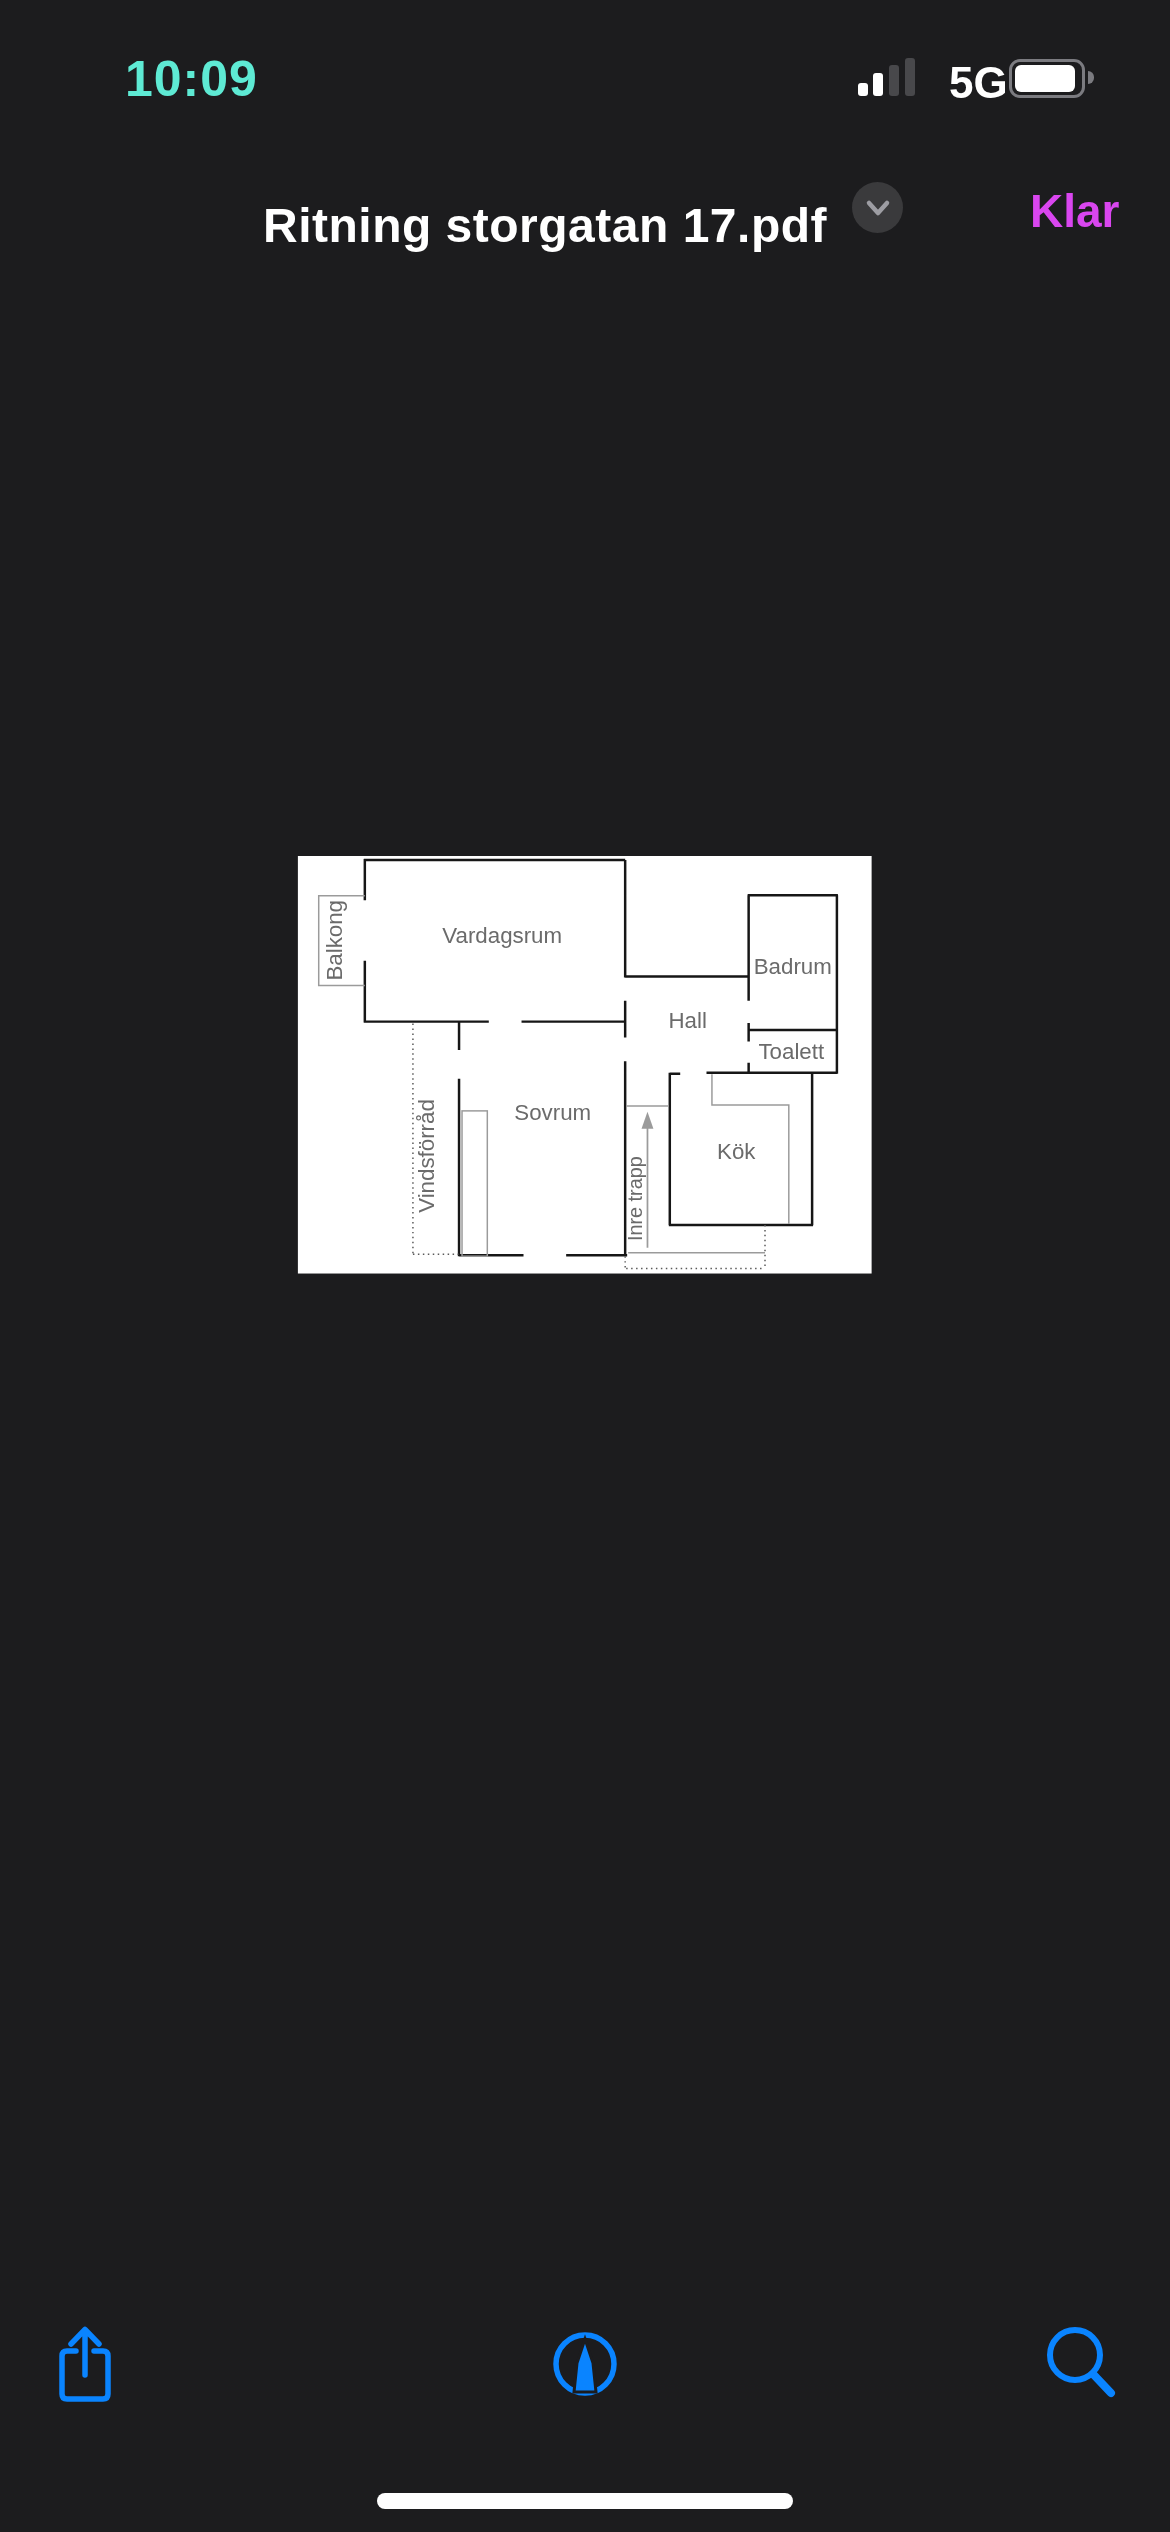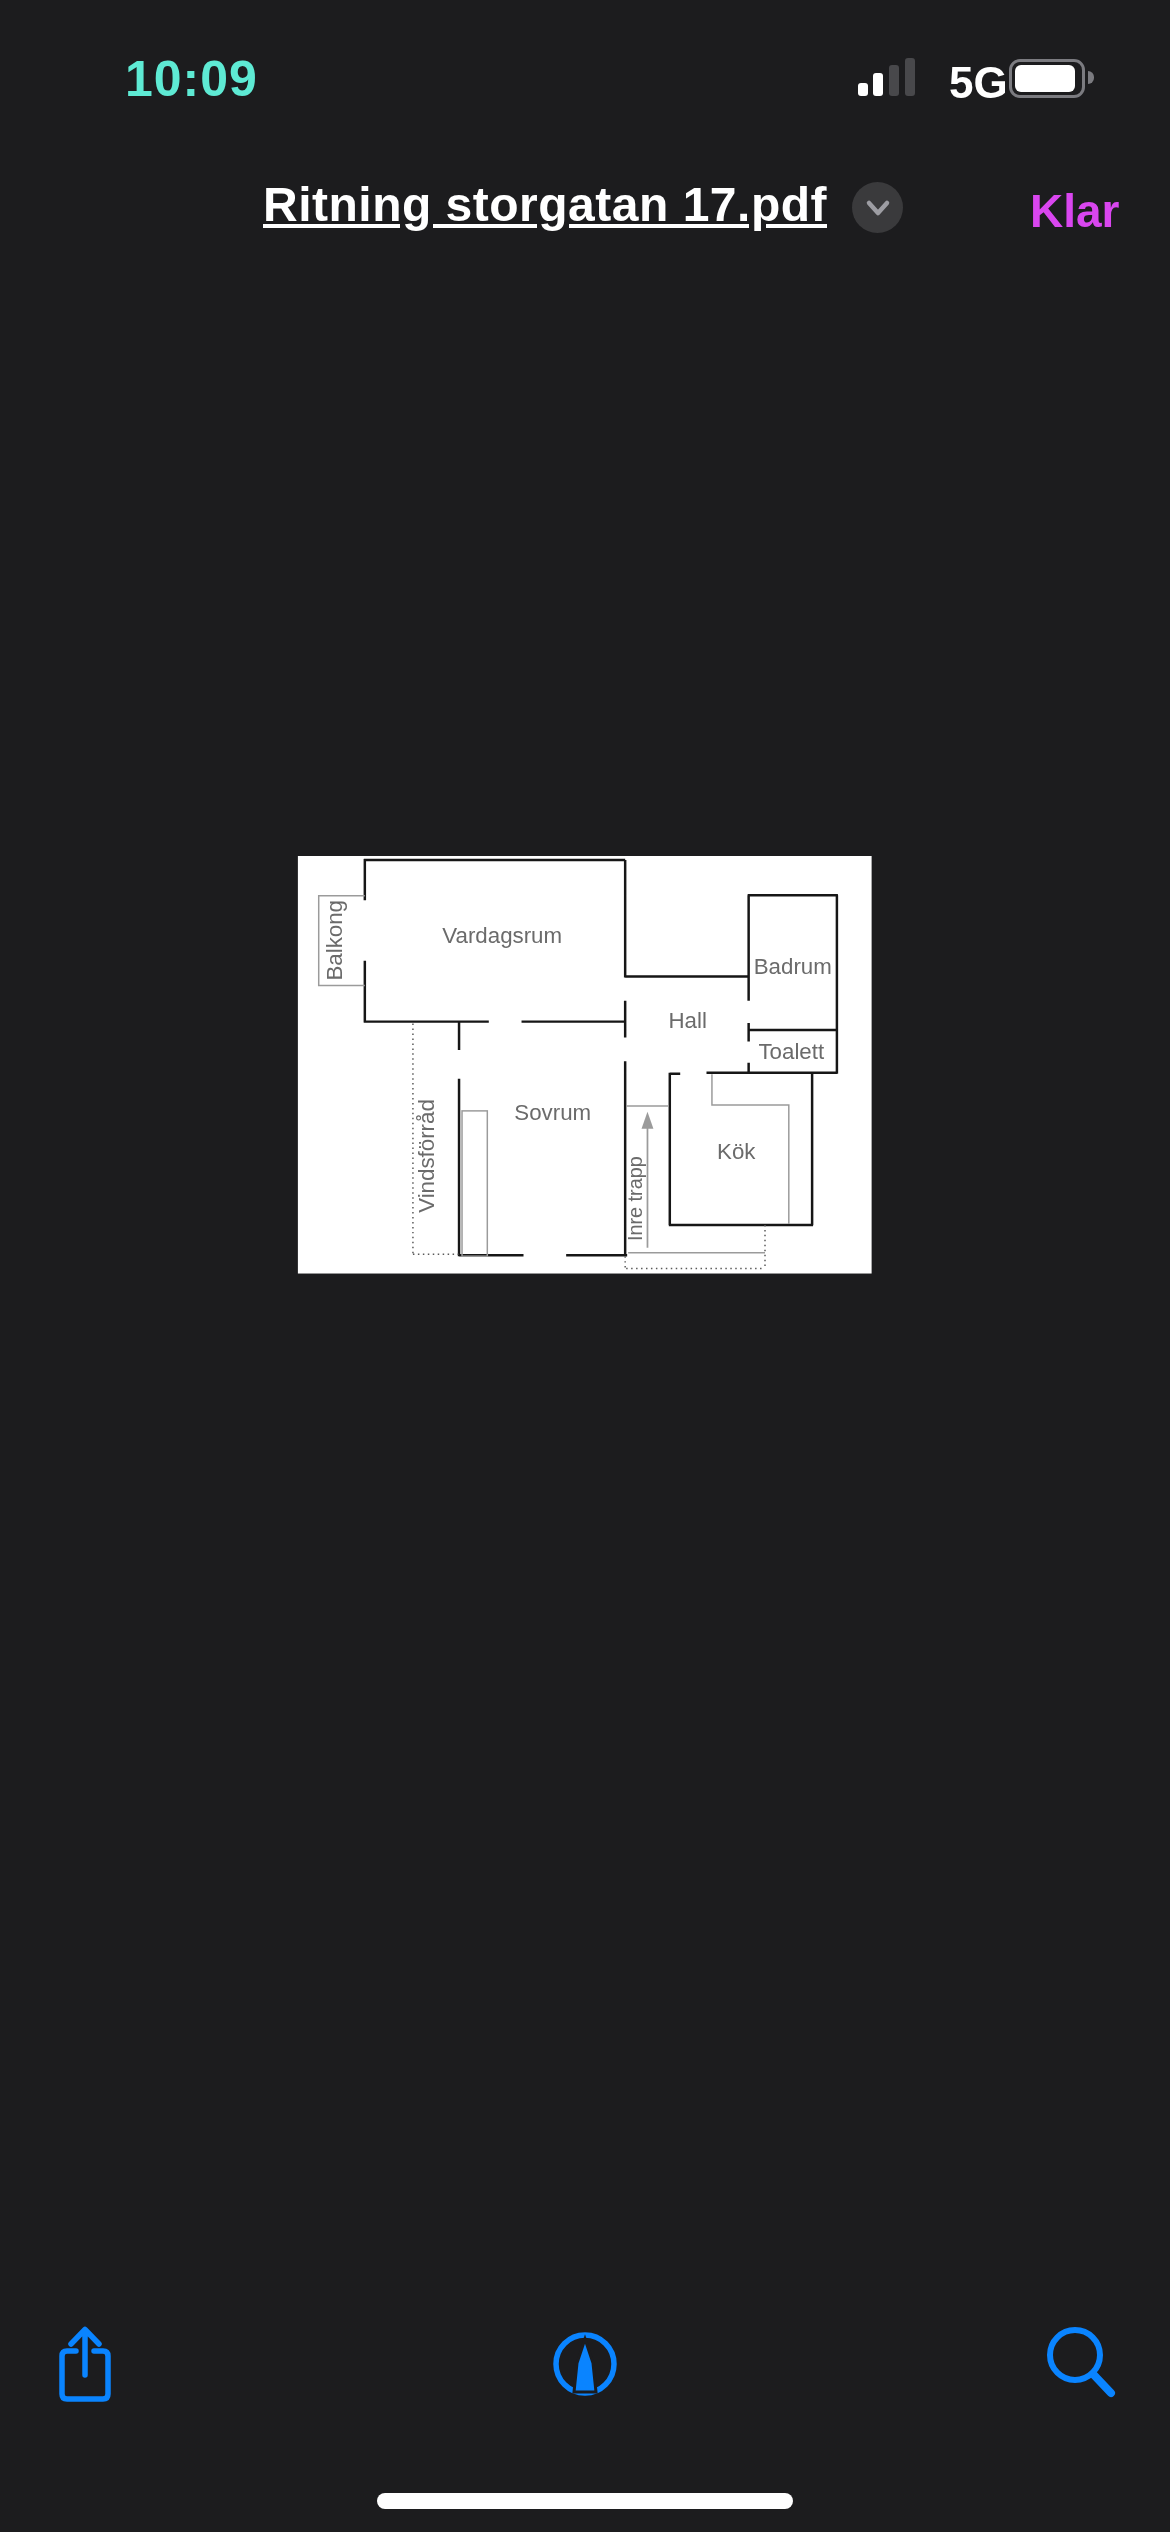--- a/index.html
+++ b/index.html
@@ -20,22 +20,22 @@
   .signal .b2{left:15px;height:23px;background:#fff;}
   .signal .b3{left:31px;height:31px;}
   .signal .b4{left:47px;height:38px;}
   .network{position:absolute;left:933px;top:58px;font-size:44px;font-weight:600;color:#fff;margin-left:16px;}
   .battery{position:absolute;left:1009px;top:59px;width:70px;height:33px;
     border:3px solid #7b7b80;border-radius:11px;}
   .battery .fill{position:absolute;left:3px;top:3px;bottom:3px;width:85%;background:#fff;border-radius:6px;}
   .battery-tip{position:absolute;left:1088px;top:71px;width:6px;height:13px;background:#7b7b80;border-radius:0 6px 6px 0;}
   
   .doc-title{
-    position:absolute;left:263px;top:177px;
-    font-size:48px;font-weight:700;color:#fff;letter-spacing:0.5px;white-space:nowrap;text-decoration:underline;
+    position:absolute;left:263px;top:198px;
+    font-size:48px;font-weight:700;color:#fff;letter-spacing:0.5px;white-space:nowrap;
   }
   .title-menu-btn{
     position:absolute;left:852px;top:182px;width:51px;height:51px;border-radius:50%;
     background:#3a3a3c;display:flex;align-items:center;justify-content:center;
   }
   .done-btn{
     position:absolute;left:1030px;top:184px;
     font-size:46px;font-weight:600;color:#d946ef;white-space:nowrap;
   }
   

